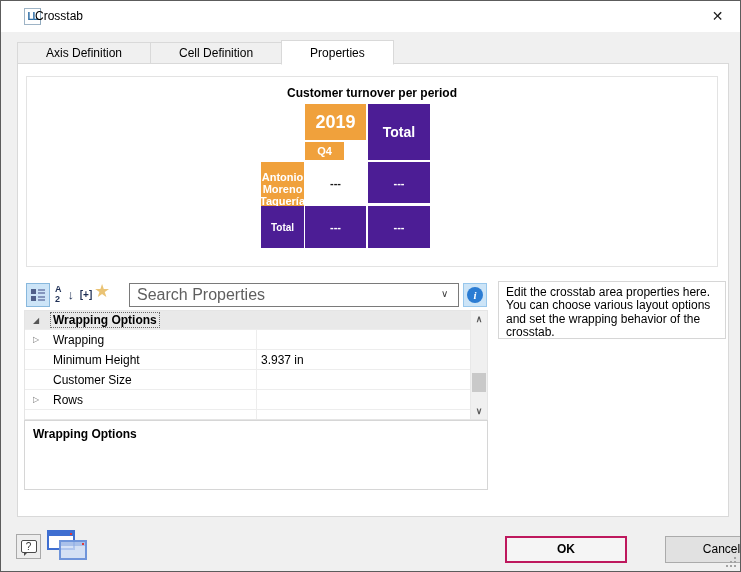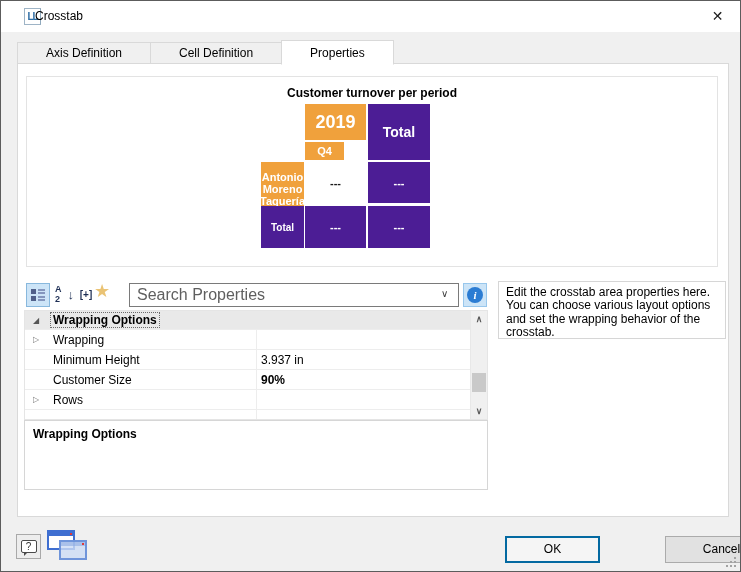--- a/index.html
+++ b/index.html
@@ -103,21 +103,21 @@
   .win-icon { position:absolute; left:46px; top:527px; width:44px; height:36px; }
   .win { position:absolute; width:28px; height:20px; border:2px solid #3f6fd1; background:#fff; }
   .win .bar { height:4px; background:#3f6fd1; position:relative; }
   .win .dot { position:absolute; right:1px; top:1px; width:2px; height:2px; background:#e03a3a; }
   .win.back { left:0; top:2px; }
   .win.front { left:12px; top:12px; border-color:rgba(100,140,215,0.9); background:rgba(205,220,245,0.8); }
   .win.front .bar { background:rgba(140,170,225,0.6); }
 
   .btn { position:absolute; top:535px; height:27px; font-family:"Liberation Sans",sans-serif;
          font-size:12px; text-align:center; }
-  .btn-ok { left:504px; width:95px; background:#f5f5f5; border:2px solid #0369a1; line-height:23px; }
+  .btn-ok { left:504px; width:122px; background:#f5f5f5; border:2px solid #be185d; line-height:23px;font-weight:bold; }
   .btn-cancel { left:664px; width:113px; background:#e1e1e1; border:1px solid #ababab; line-height:25px; }
 
   .grip { position:absolute; right:4px; bottom:4px; width:2px; height:2px; background:#a3a3a3;
           box-shadow:-4px 0 0 #a3a3a3, -8px 0 0 #a3a3a3, 0 -4px 0 #a3a3a3,
                      -4px -4px 0 #a3a3a3, 0 -8px 0 #a3a3a3; }
 </style>
 </head>
 <body>
 
 <div class="dialog">
@@ -187,21 +187,20 @@
           <span class="arrow colps">▷</span>
           <span class="pname">Wrapping</span>
           <span class="pval"></span>
         </div>
         <div class="prow">
           <span class="pname">Minimum Height</span>
           <span class="pval">3.937 in</span>
         </div>
         <div class="prow">
           <span class="pname">Customer Size</span>
-          <span class="pval bold">90%</span>
         </div>
         <div class="prow">
           <span class="arrow colps">▷</span>
           <span class="pname">Rows</span>
           <span class="pval"></span>
         </div>
         <div class="vdivider"></div>
       </div>
       <div class="vscroll">
         <span class="sarrow up">∧</span>

